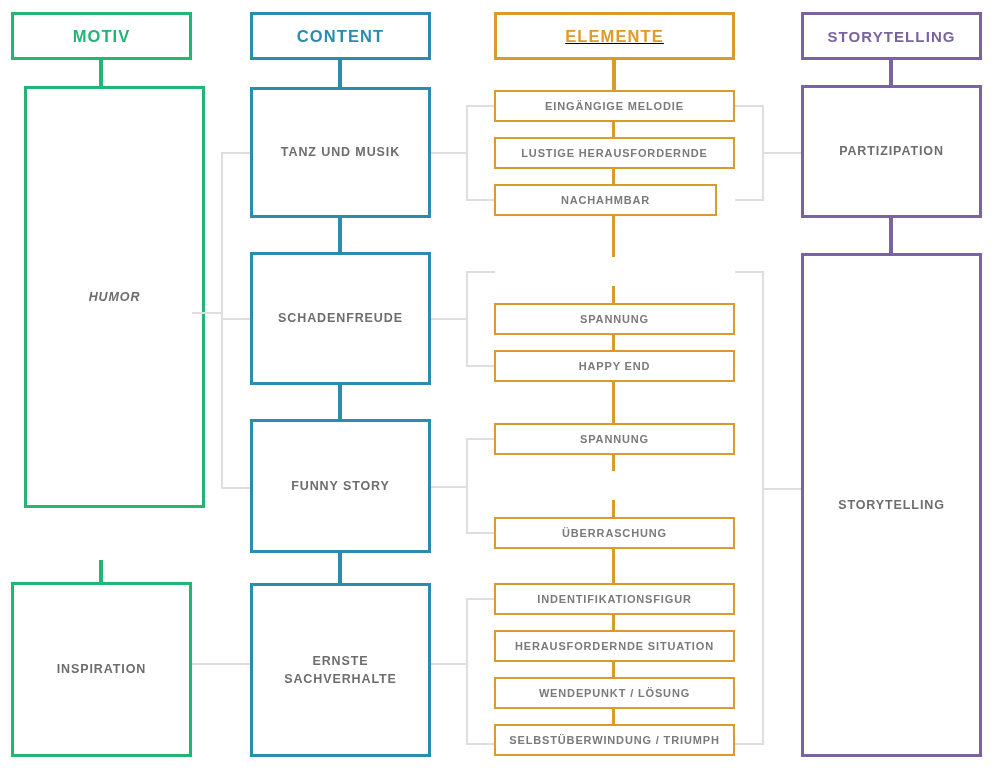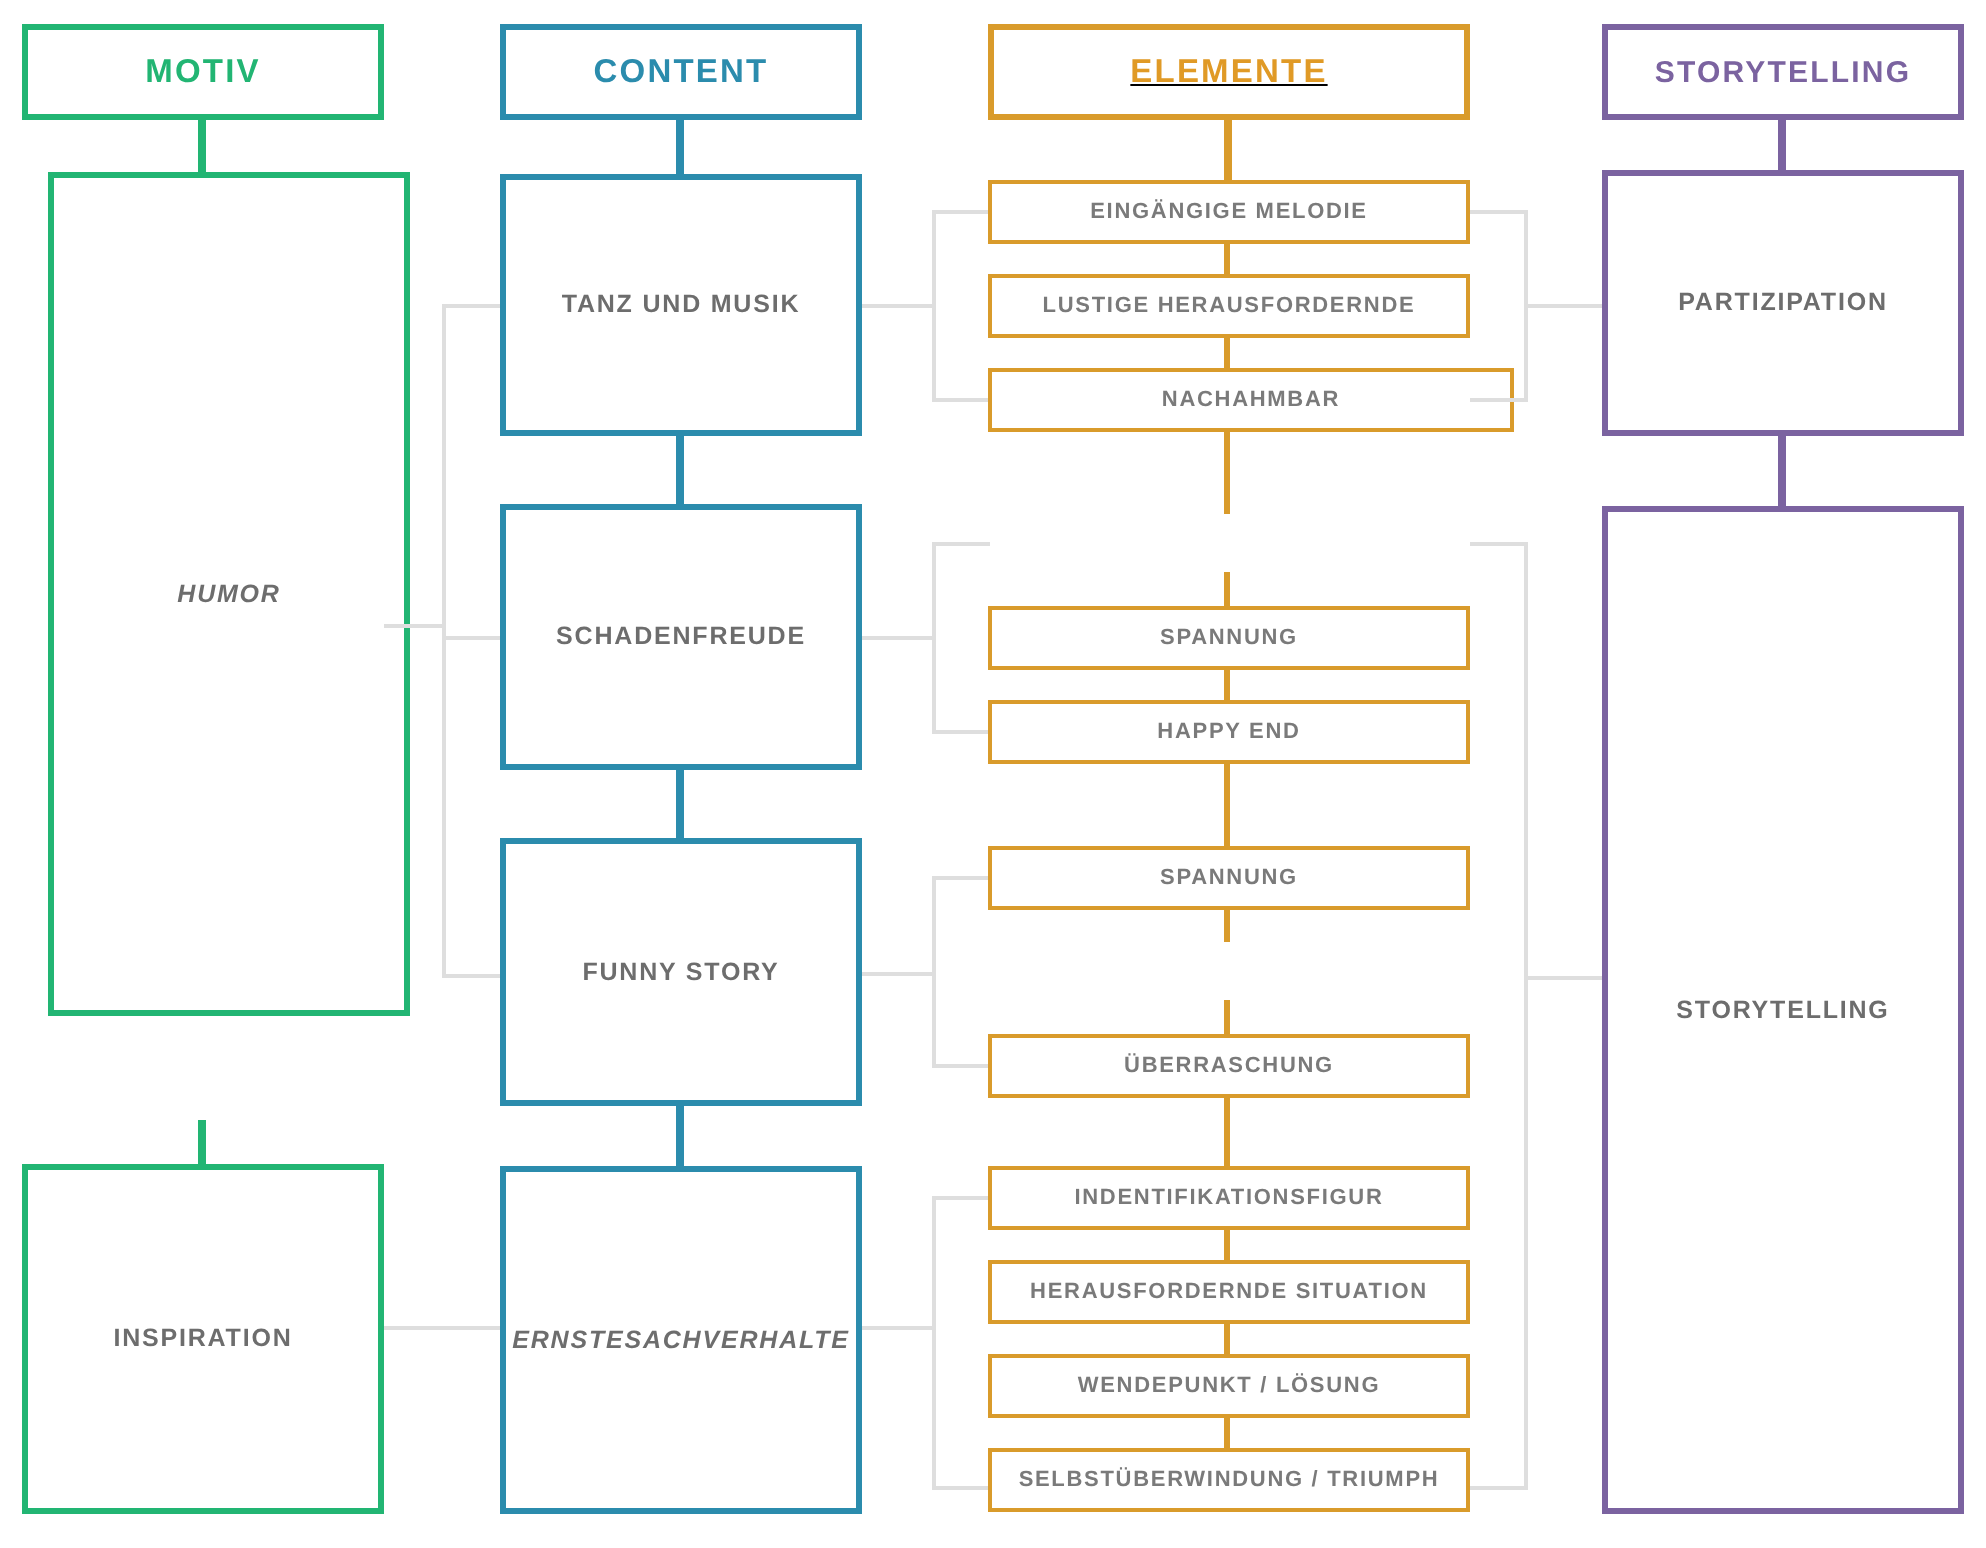--- a/index.html
+++ b/index.html
@@ -82,21 +82,21 @@
   <div class="box node c-blue" style="left:250px;top:252px;width:181px;height:133px;">
     <span class="lbl">SCHADENFREUDE</span>
   </div>
   <div class="conn stem v-blue" style="left:338px;top:382px;height:39px;"></div>
 
   <div class="box node c-blue" style="left:250px;top:419px;width:181px;height:134px;">
     <span class="lbl">FUNNY STORY</span>
   </div>
   <div class="conn stem v-blue" style="left:338px;top:550px;height:36px;"></div>
 
-  <div class="box node c-blue" style="left:250px;top:583px;width:181px;height:174px;flex-direction:row;font-style:italic;">
+  <div class="box node c-blue" style="left:250px;top:583px;width:181px;height:174px;flex-direction:column;">
     <span class="lbl">ERNSTE</span>
     <span class="lbl">SACHVERHALTE</span>
   </div>
 
   <div class="conn gray" style="left:431px;top:152px;width:36px;height:2px;"></div>
   <div class="conn gray" style="left:466px;top:105px;width:2px;height:96px;"></div>
   <div class="conn gray" style="left:466px;top:105px;width:29px;height:2px;"></div>
   <div class="conn gray" style="left:466px;top:199px;width:29px;height:2px;"></div>
 
   <div class="conn gray" style="left:431px;top:318px;width:36px;height:2px;"></div>
@@ -120,21 +120,21 @@
   <div class="conn stem v-orange" style="left:612px;top:59px;height:32px;"></div>
 
   <div class="box chip c-orange" style="left:494px;top:90px;width:241px;">
     <span class="lbl">EINGÄNGIGE MELODIE</span>
   </div>
   <div class="conn stem thin v-orange" style="left:612px;top:120px;height:18px;"></div>
   <div class="box chip c-orange" style="left:494px;top:137px;width:241px;">
     <span class="lbl">LUSTIGE HERAUSFORDERNDE</span>
   </div>
   <div class="conn stem thin v-orange" style="left:612px;top:167px;height:18px;"></div>
-  <div class="box chip c-orange" style="left:494px;top:184px;width:263px;">
+  <div class="box chip c-orange" style="left:494px;top:184px;width:223px;">
     <span class="lbl">NACHAHMBAR</span>
   </div>
   <div class="conn stem thin v-orange" style="left:612px;top:214px;height:43px;"></div>
 
   <div class="conn stem thin v-orange" style="left:612px;top:286px;height:18px;"></div>
   <div class="box chip c-orange" style="left:494px;top:303px;width:241px;">
     <span class="lbl">SPANNUNG</span>
   </div>
   <div class="conn stem thin v-orange" style="left:612px;top:333px;height:18px;"></div>
   <div class="box chip c-orange" style="left:494px;top:350px;width:241px;">

